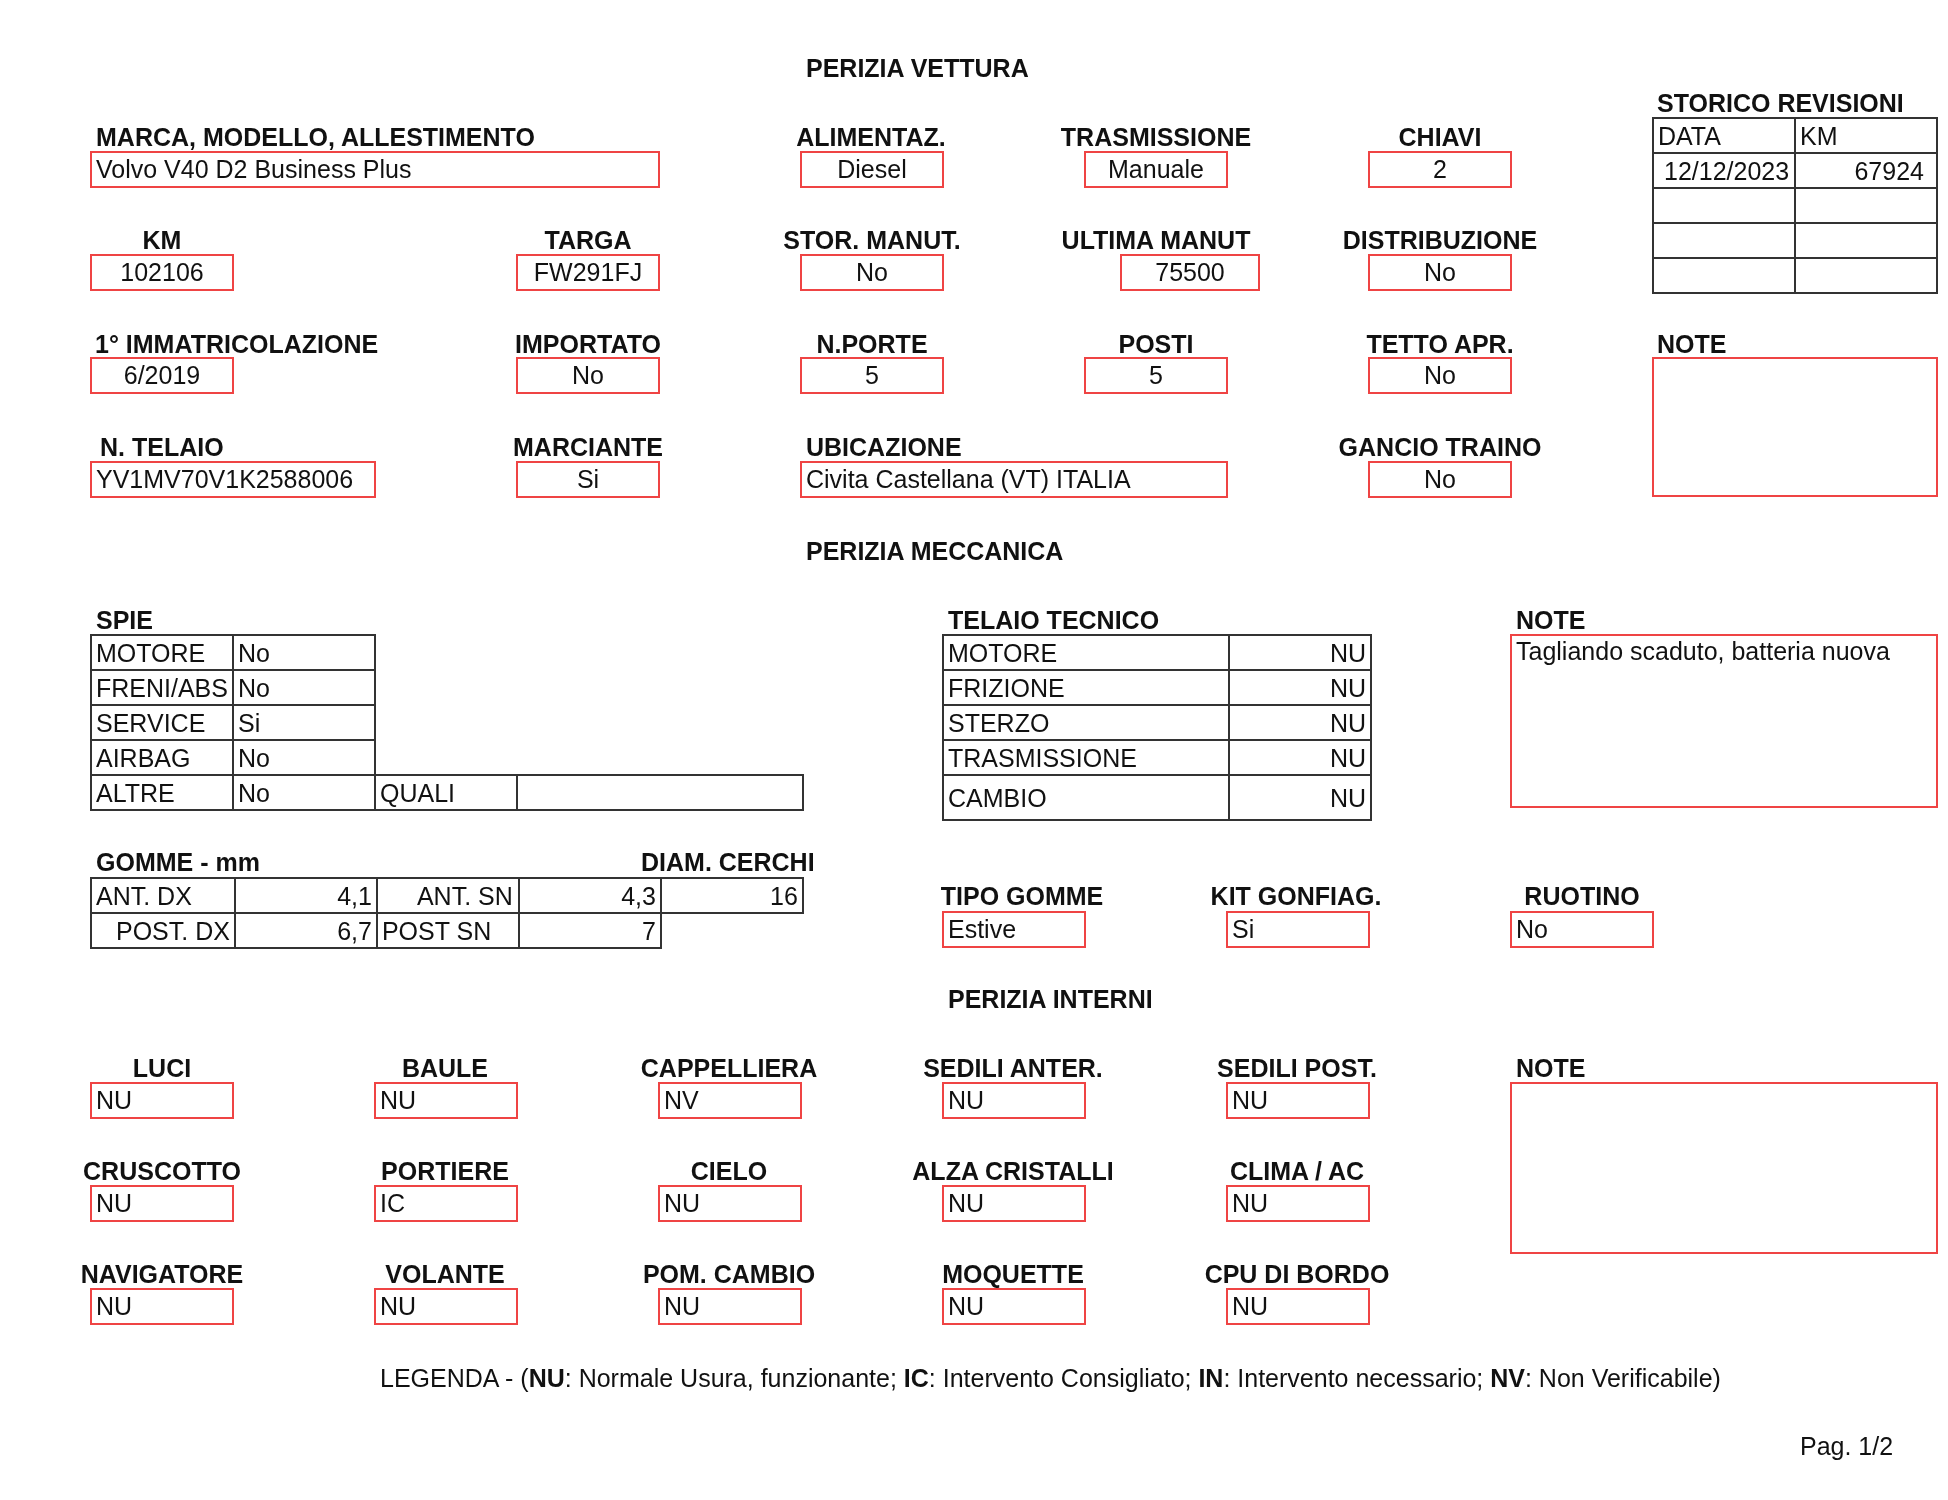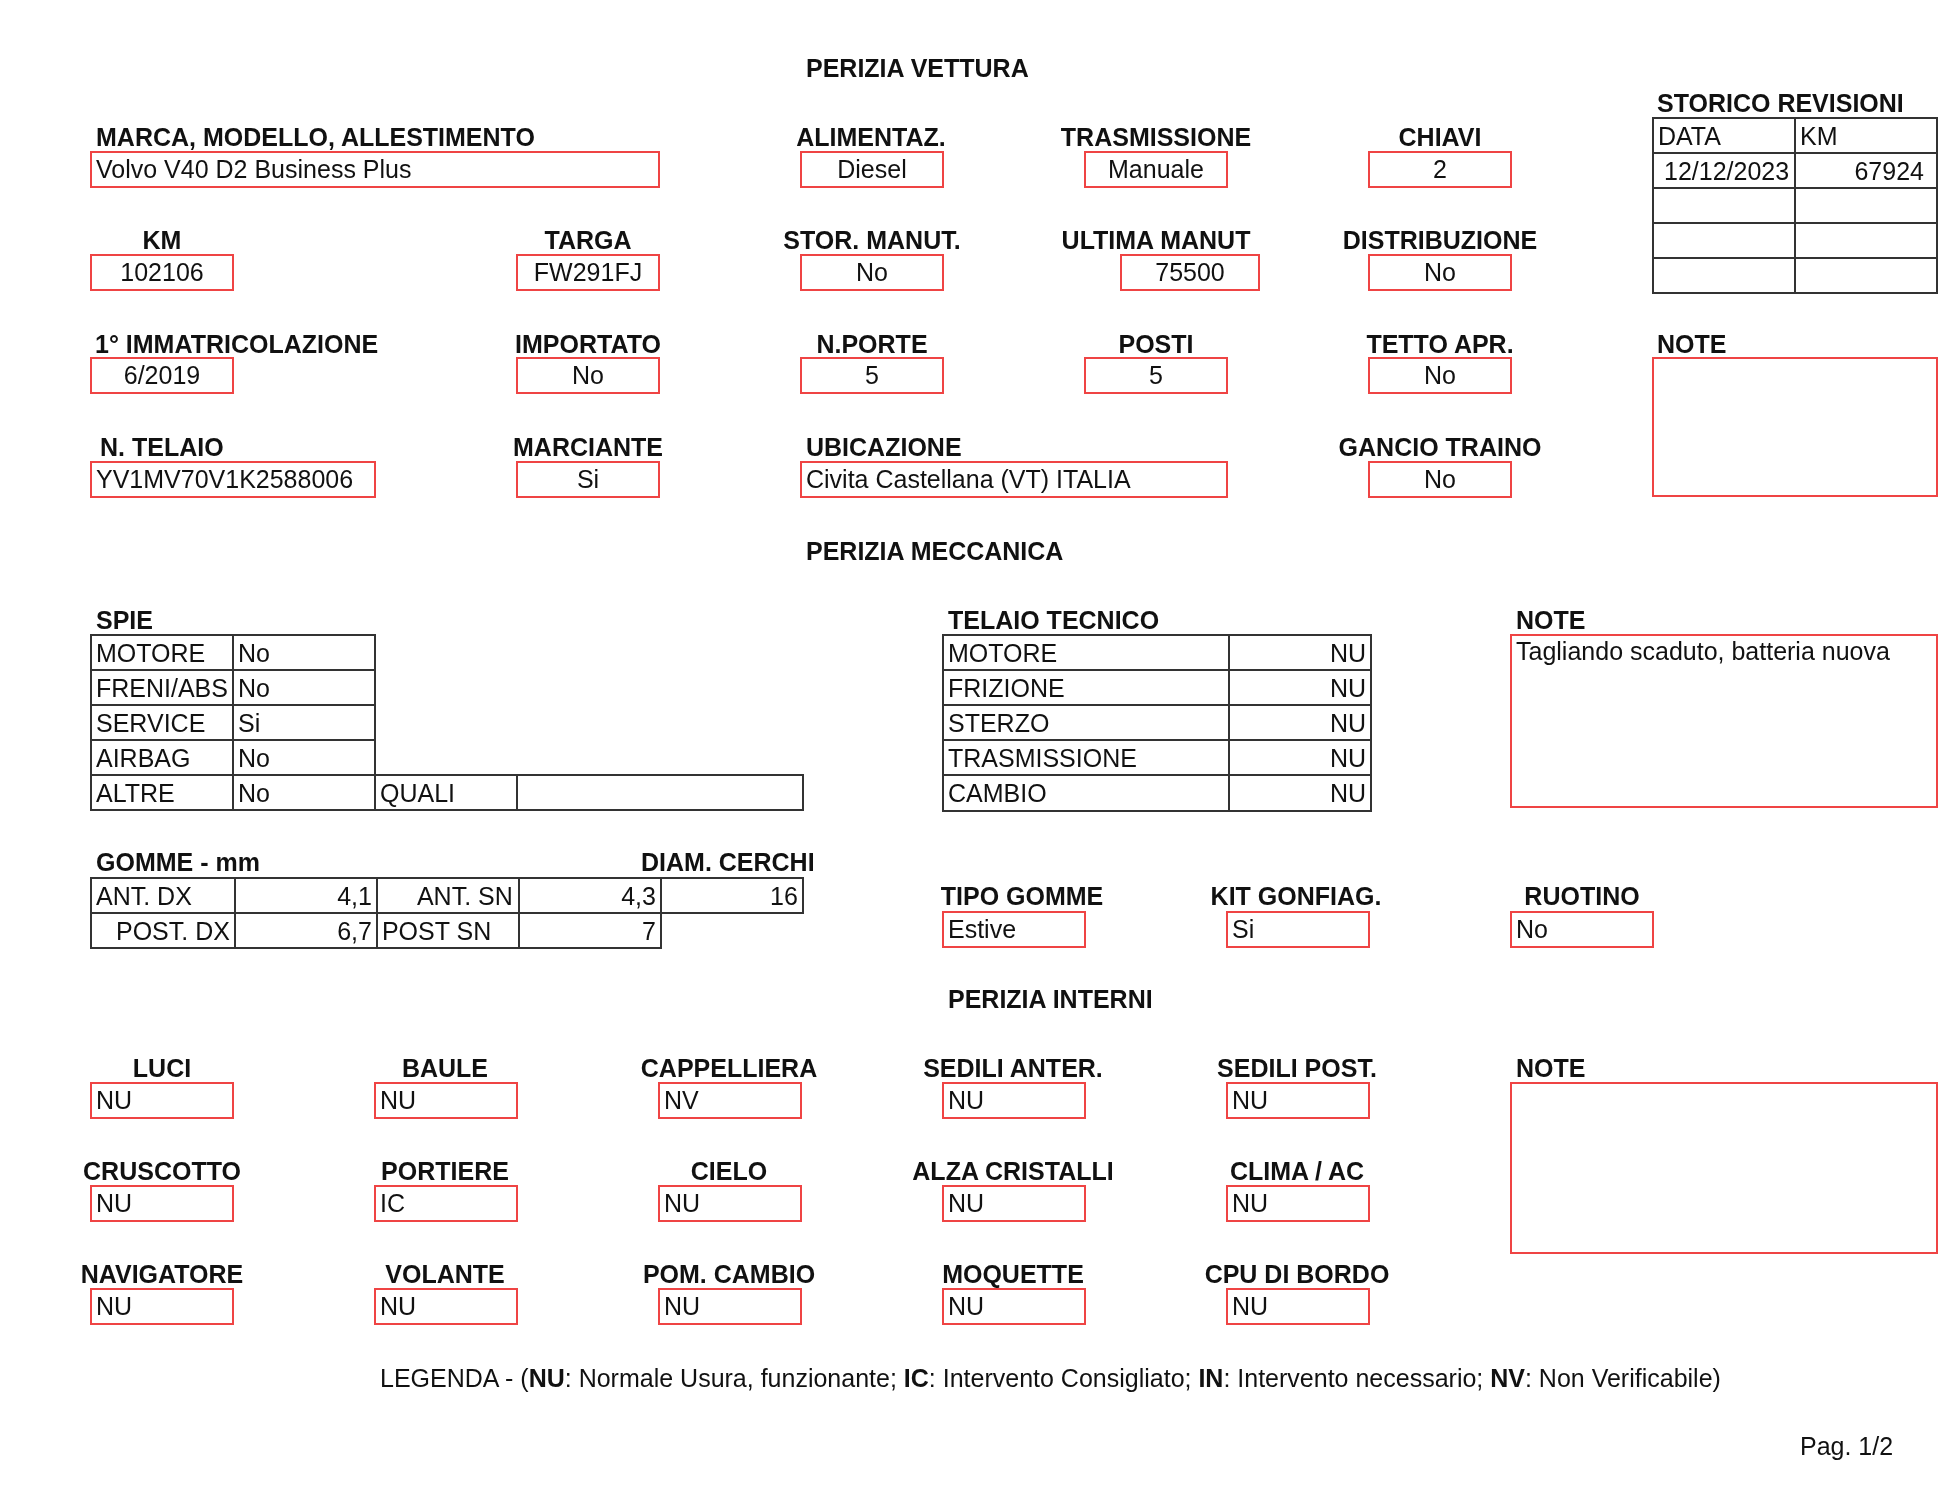--- a/index.html
+++ b/index.html
@@ -161,21 +161,21 @@
   </tr>
   <tr>
     <td style="height:35px;">STERZO</td>
     <td class="r" style="height:35px;">NU</td>
   </tr>
   <tr>
     <td style="height:35px;">TRASMISSIONE</td>
     <td class="r" style="height:35px;">NU</td>
   </tr>
   <tr>
-    <td style="height:36px;">CAMBIO</td>
+    <td style="height:45px;">CAMBIO</td>
     <td class="r" style="height:35px;">NU</td>
   </tr>
 </tbody>
   </table>
 
 <div class="abs lbl left" style="left:1516px;top:606px;">NOTE</div>
 <div class="box l" style="left:1510px;top:634px;width:428px;height:174px;line-height:30px;">Tagliando scaduto, batteria nuova</div>
 
 <div class="abs lbl left" style="left:96px;top:848px;">GOMME - mm</div>
 <div class="abs lbl left" style="left:641px;top:848px;">DIAM. CERCHI</div>

